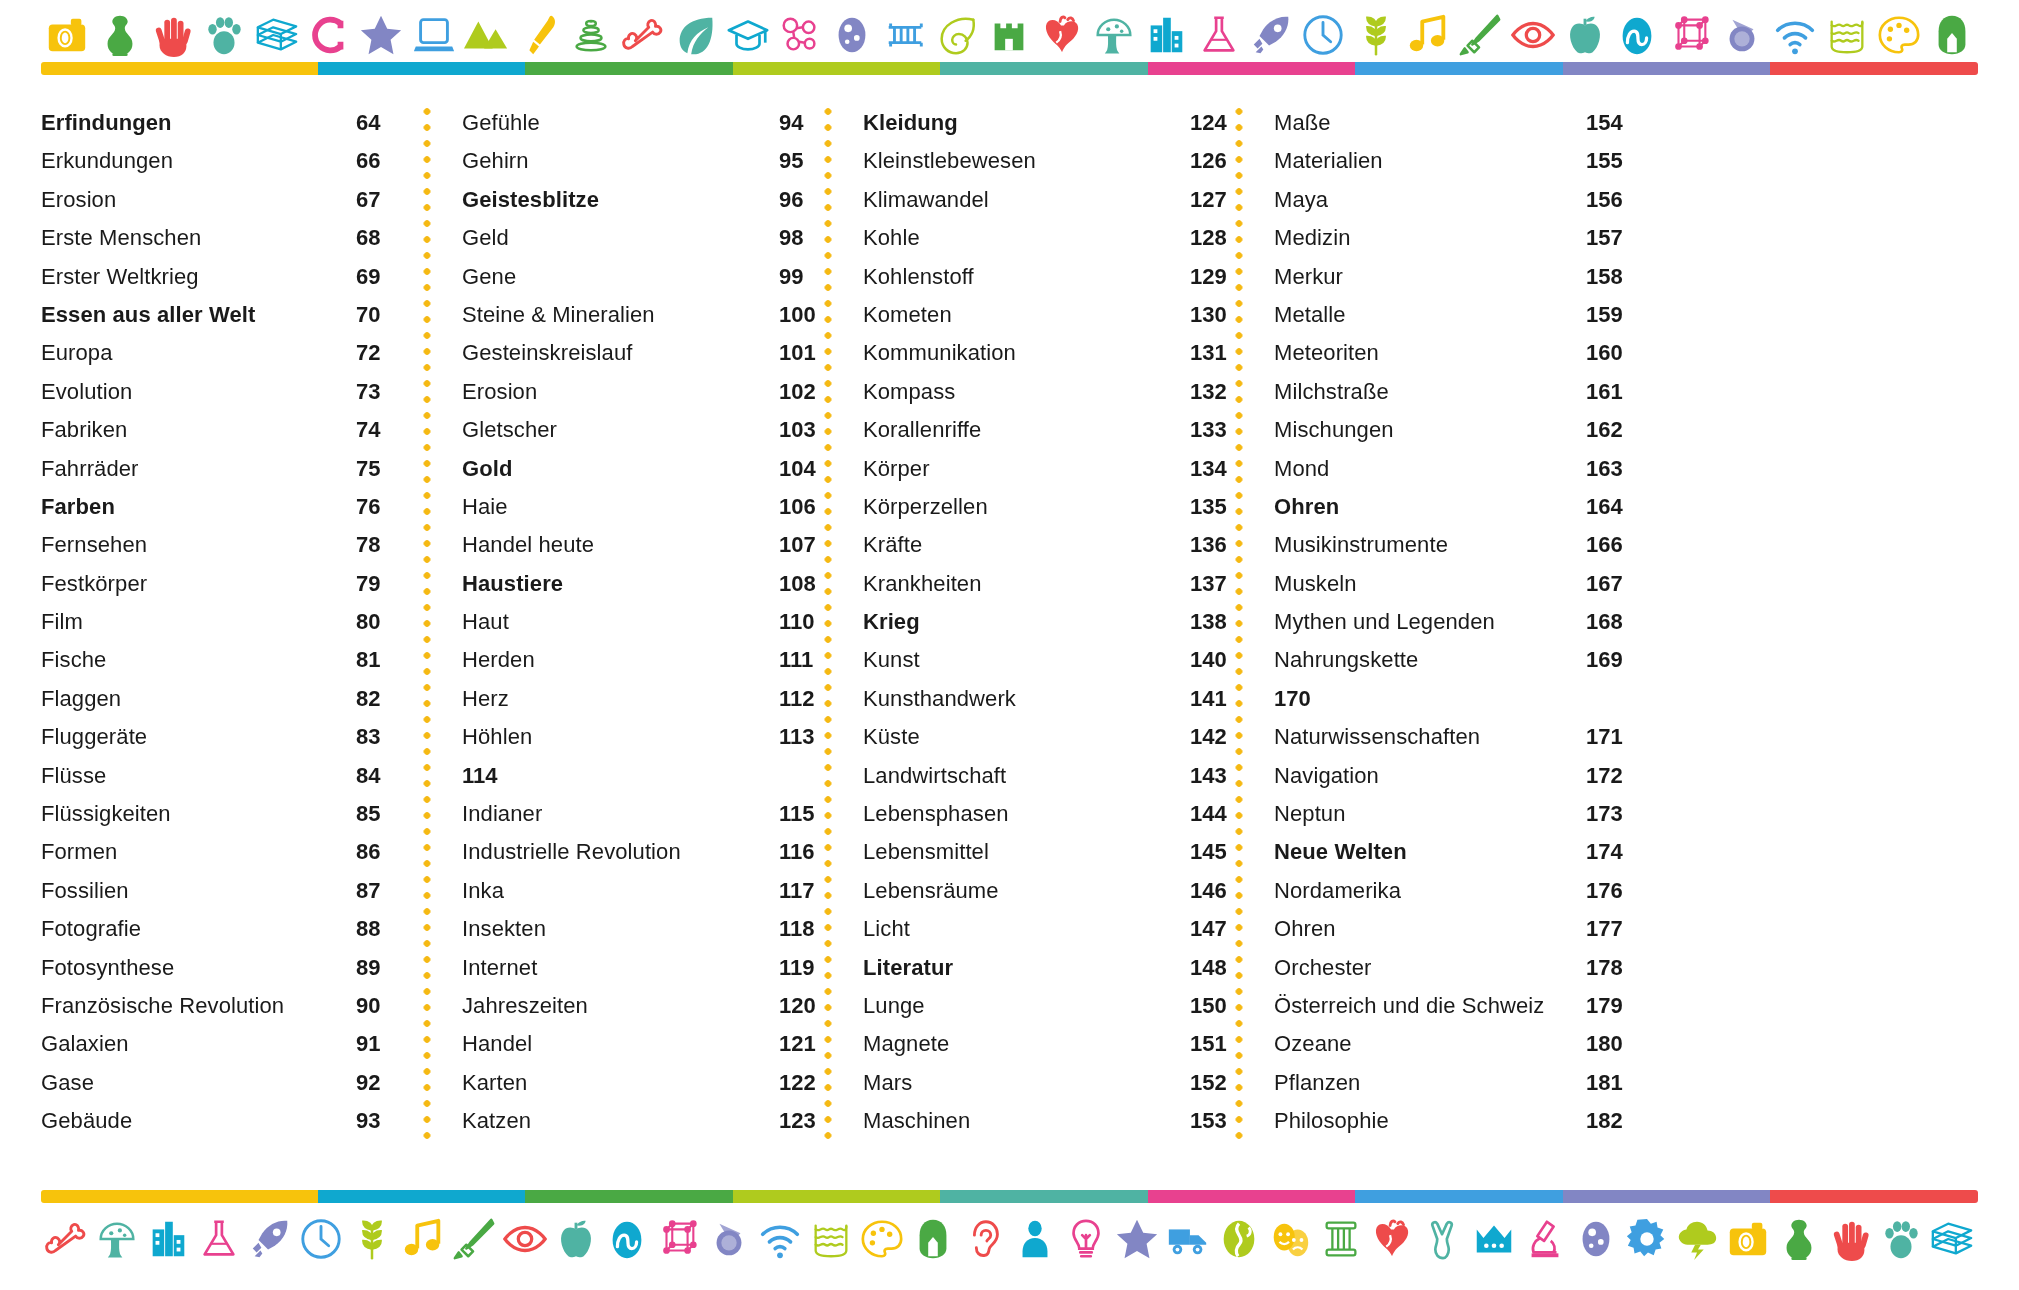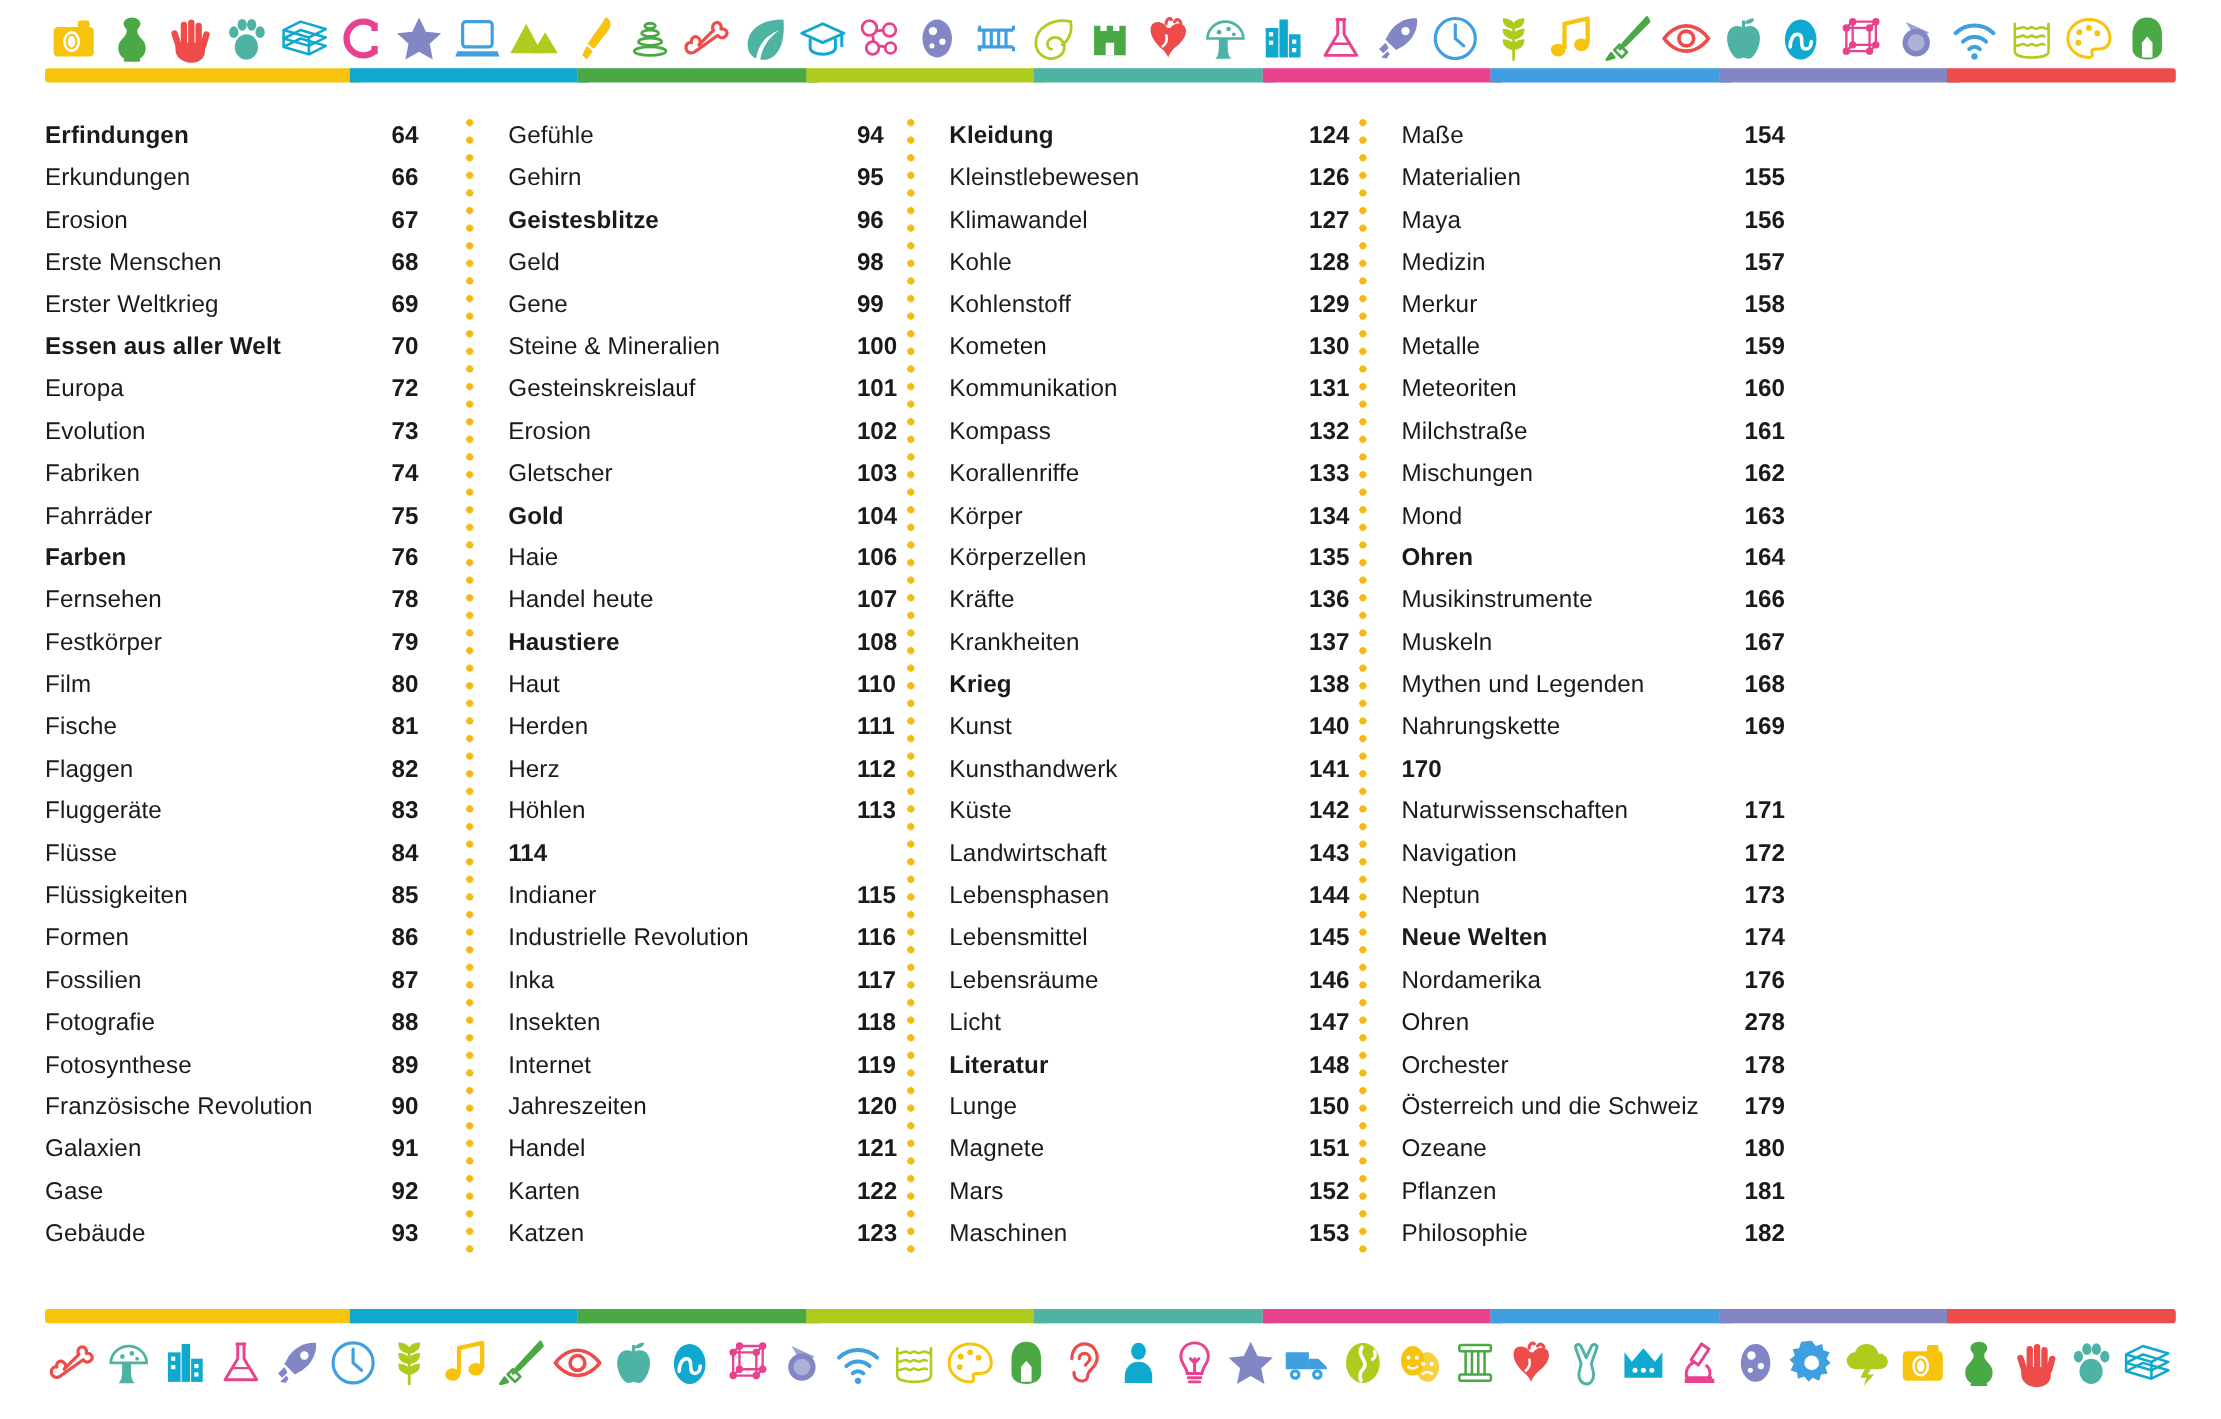--- a/index.html
+++ b/index.html
@@ -842,21 +842,21 @@
         <div class="entry">
           <span class="title b">Neue Welten</span>
           <span class="pg">174</span>
         </div>
         <div class="entry">
           <span class="title">Nordamerika</span>
           <span class="pg">176</span>
         </div>
         <div class="entry">
           <span class="title">Ohren</span>
-          <span class="pg">278</span>
+          <span class="pg">177</span>
         </div>
         <div class="entry">
           <span class="title">Orchester</span>
           <span class="pg">178</span>
         </div>
         <div class="entry">
           <span class="title">Österreich und die Schweiz</span>
           <span class="pg">179</span>
         </div>
         <div class="entry">

